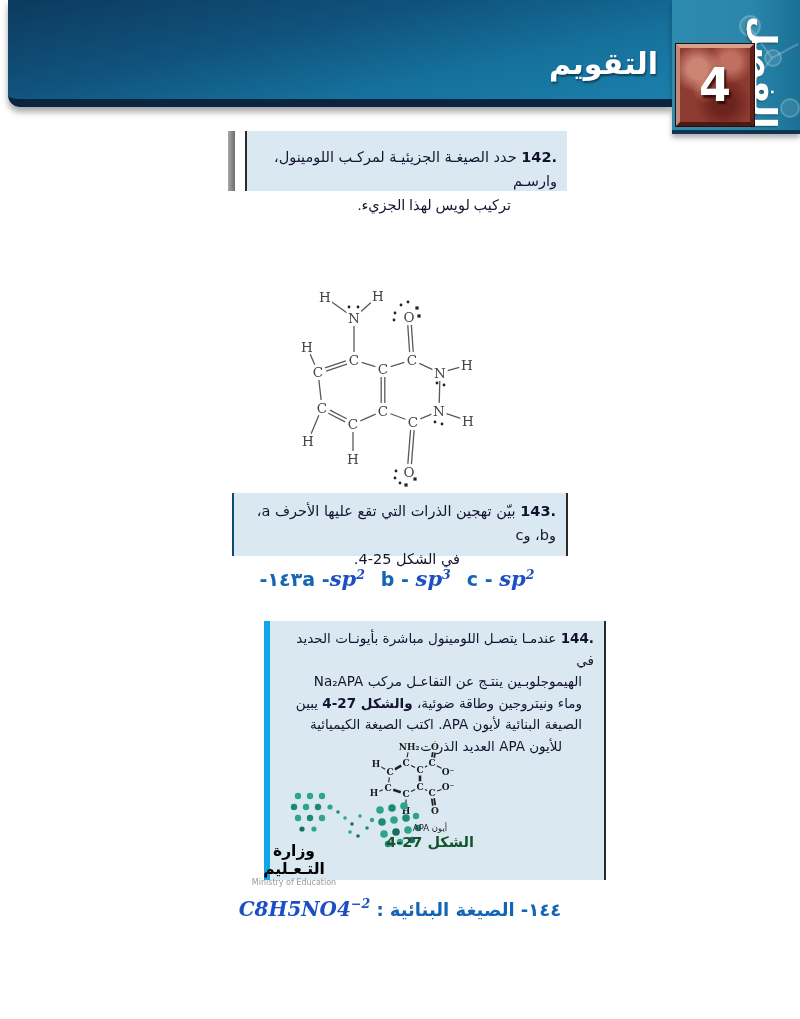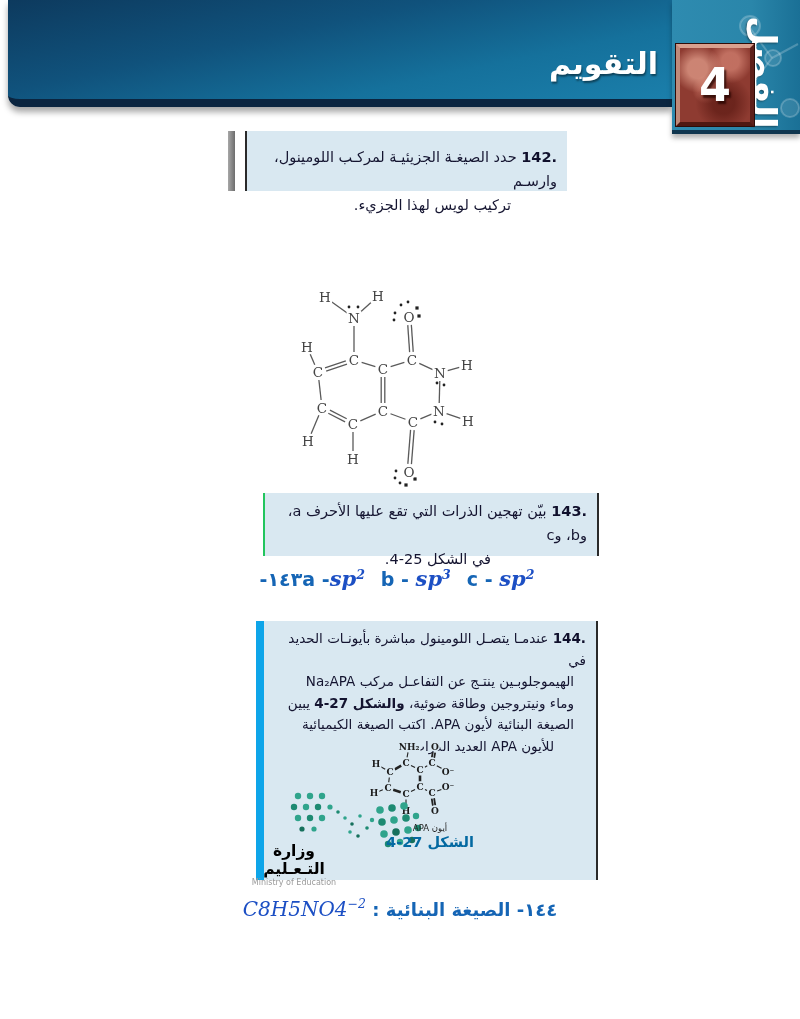--- a/index.html
+++ b/index.html
@@ -31,46 +31,46 @@
      text-shadow:2px 3px 2px rgba(40,5,0,.8);}
   
   .qbar{position:absolute;left:228px;top:131px;width:7px;height:60px;
      background:linear-gradient(90deg,#a7a7a7,#6d6d6d);}
   .qbox{position:absolute;background:#d9e8f1;direction:rtl;color:#141430;
      font-size:14.5px;line-height:24px;}
   .qbox .num{font-weight:bold;color:#10102c;}
   .q142{left:245px;top:131px;width:322px;height:60px;padding:14px 10px 0 6px;
      border-left:2px solid #2a2a2a;box-sizing:border-box;}
   .q143{left:232px;top:493px;width:336px;height:63px;padding:6px 10px 0 6px;
-     border-right:2px solid #2a2a2a;border-left:2px solid #22c55e;box-sizing:border-box;margin-left:31px;}
-  .q144{left:256px;top:621px;width:342px;height:259px;padding:7px 10px 0 6px;
-     border-right:2px solid #2a2a2a;border-left:8px solid #0ea5e9;box-sizing:border-box;
+     border-right:2px solid #2a2a2a;border-left:2px solid #0c4a6e;box-sizing:border-box;}
+  .q144{left:264px;top:621px;width:342px;height:259px;padding:7px 10px 0 6px;
+     border-right:2px solid #2a2a2a;border-left:6px solid #0ea5e9;box-sizing:border-box;
      font-size:13.5px;line-height:21.5px;}
-  .indent2{padding-right:46px;}
+  .indent2{padding-right:46px;font-family:Liberation Serif, serif;}
   .indent3{padding-right:96px;}
   .ind-s{padding-right:12px;}
   .ind-m{padding-right:32px;}
   .latin{direction:ltr;unicode-bidi:embed;}
   
   .answer{position:absolute;color:#1565b5;font-weight:bold;text-align:center;}
   .a142{left:140px;top:199px;width:520px;direction:rtl;font-size:17.5px;line-height:30px;}
   .a142 .formula-sans{direction:ltr;unicode-bidi:embed;}
   .a143{left:197px;top:566px;width:400px;direction:ltr;font-size:19px;}
   .sp-it{font-family:"DejaVu Serif",serif;font-style:italic;font-weight:bold;font-size:21px;color:#1c4fc4;}
   .a143 sup,.a144 sup{font-size:12.5px;font-family:"DejaVu Serif",serif;font-style:italic;color:#1c4fc4;}
   .gap{display:inline-block;width:16px;}
   .a144{left:150px;top:896px;width:500px;direction:rtl;font-size:18px;}
   .a144 .formula-serif{direction:ltr;unicode-bidi:embed;font-family:"DejaVu Serif",serif;
-     font-style:italic;font-weight:normal;font-size:20px;color:#1c4fc4;}
+     font-style:italic;font-weight:bold;font-size:20px;color:#1c4fc4;}
   
   .mol-svg{position:absolute;pointer-events:none;}
   .fig-caption-ion{position:absolute;left:383px;top:823px;width:94px;text-align:center;
      font-size:8.5px;color:#222;direction:rtl;}
   .fig-caption{position:absolute;left:380px;top:834px;width:100px;text-align:center;
-     font-size:14.5px;font-weight:bold;color:#0369a1;direction:rtl;}
+     font-size:14.5px;font-weight:bold;color:#14532d;direction:rtl;}
   .moe-logo{position:absolute;left:248px;top:842px;width:92px;text-align:center;}
   .moe-ar{color:#000000;font-size:15.5px;font-weight:bold;direction:rtl;line-height:18px;}
   .moe-en{color:#9a9a9a;font-size:8px;line-height:10px;}
 </style>
 </head>
 <body>
 
 <div class="page">
 
   <div class="banner-main">

